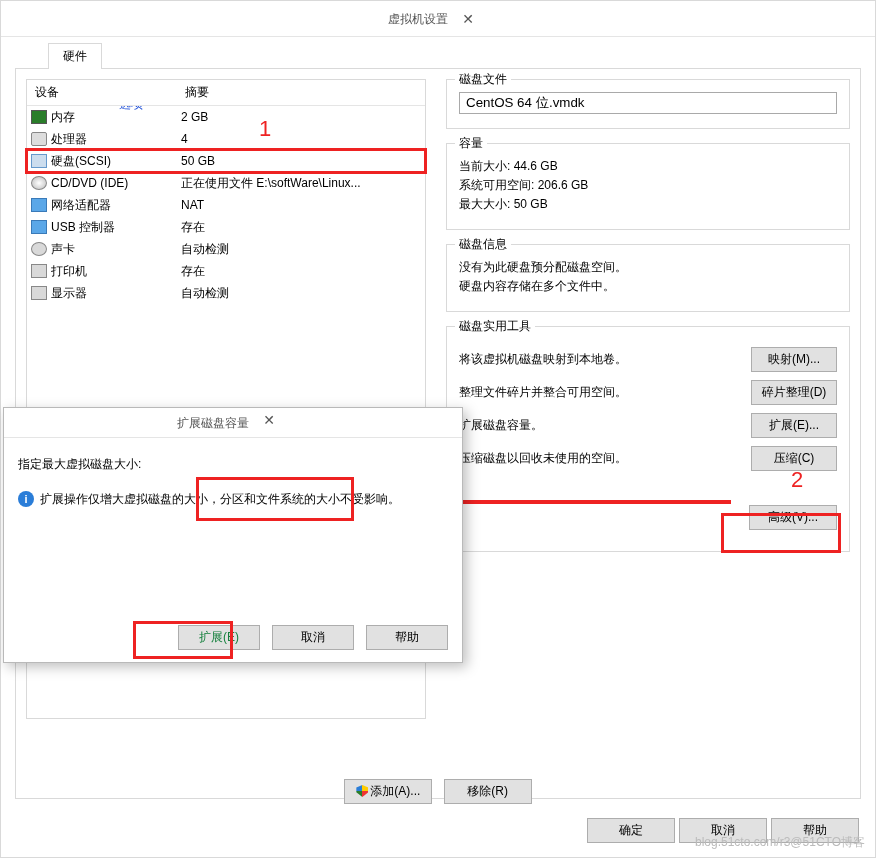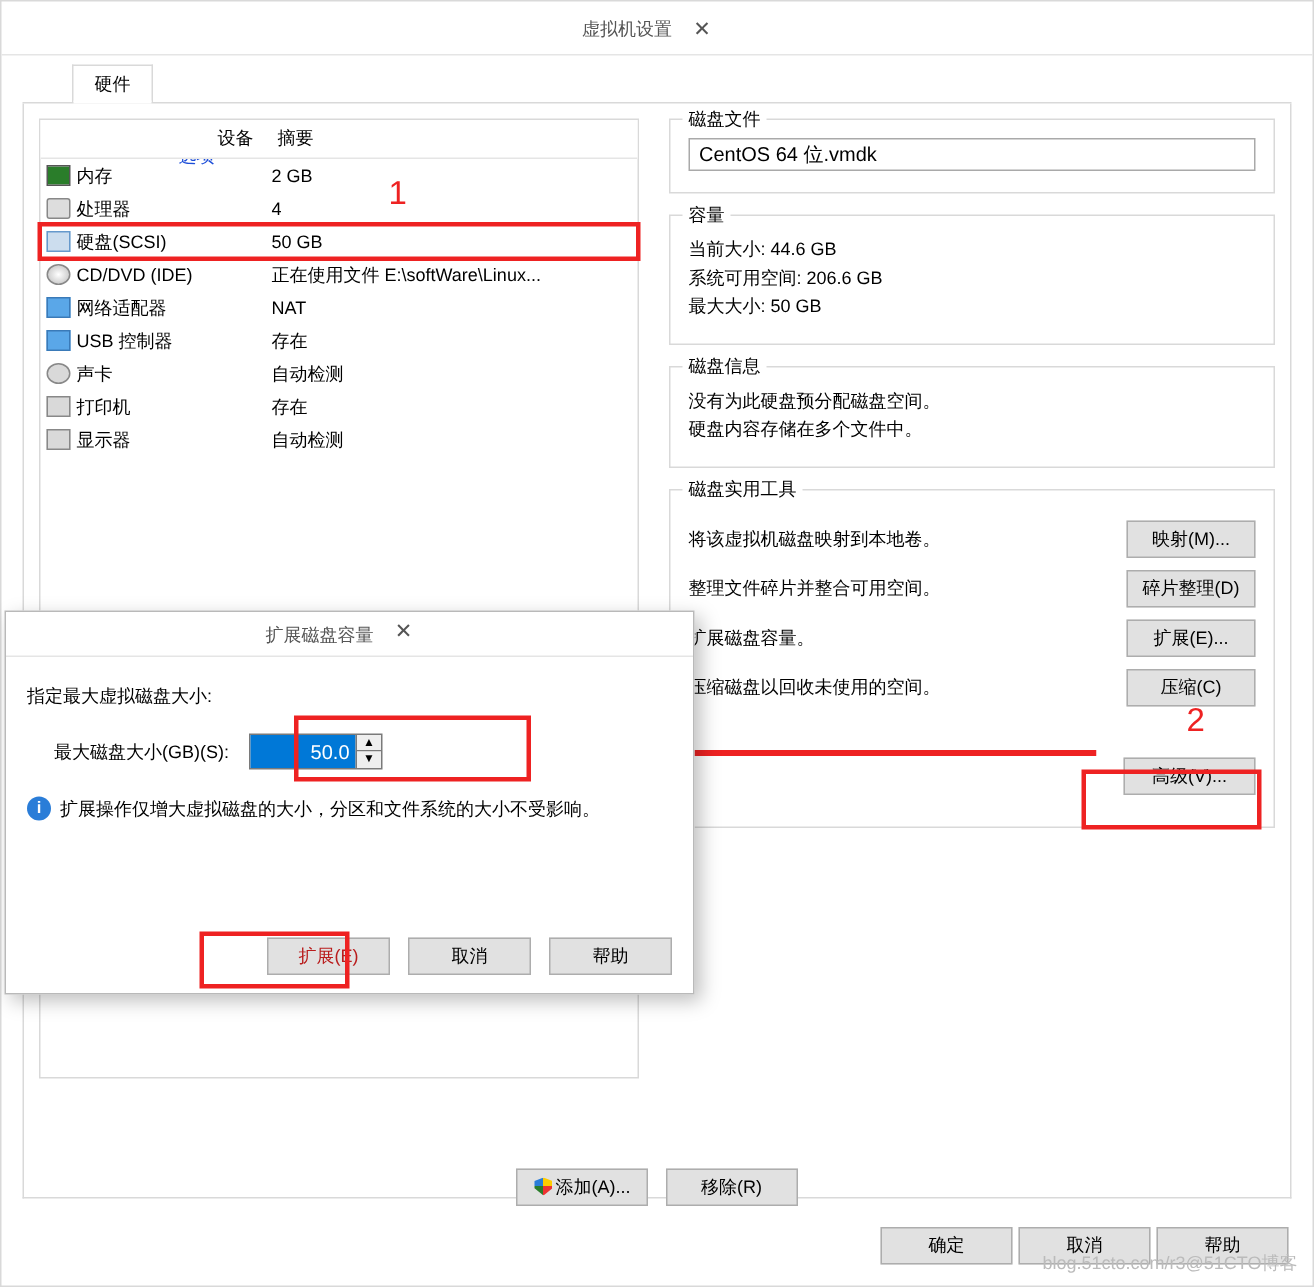--- a/index.html
+++ b/index.html
@@ -38,21 +38,21 @@
 .columns { display: flex; gap: 20px; height: 100%; }
 .left-col { width: 400px; }
 .right-col { flex: 1; }
 .device-table {
   border: 1px solid #d9d9d9; width: 100%; height: 640px; position: relative;
 }
 .device-header {
   display: flex; border-bottom: 1px solid #e5e5e5; background: #fff;
 }
 .device-header div { padding: 4px 8px; }
-.hcol-device { width: 150px; text-align: right; }
+.hcol-device { width: 150px; }
 .hcol-summary { flex: 1; }
 .device-rows { }
 .device-row { display: flex; align-items: center; height: 22px; padding: 0 4px; }
 .device-row .cell-device { width: 150px; display: flex; align-items: center; gap: 4px; }
 .device-row .cell-summary { flex: 1; white-space: nowrap; overflow: hidden; text-overflow: ellipsis; }
 .device-row.highlight { outline: 3px solid #e22; outline-offset: -1px; }
 .dev-icon { width: 16px; height: 14px; display:inline-block; }
 .ico-memory { background: linear-gradient(#2a7d2a,#2a7d2a); border:1px solid #555; }
 .ico-cpu { background:#ddd; border:1px solid #888; border-radius:2px; }
 .ico-disk { background:#cde; border:1px solid #69c; }
@@ -112,21 +112,21 @@
 .spinner-btns { display:flex; flex-direction:column; border-left:1px solid #7a7a7a; }
 .spinner-btns div { width:16px; height:11px; font-size:8px; text-align:center; line-height:10px; border-bottom:1px solid #7a7a7a; background:#efefef; cursor:pointer;}
 .spinner-btns div:last-child{border-bottom:none;}
 .info-icon {
   display:inline-block;width:16px;height:16px;border-radius:50%;
   background:#2a7dd8;color:#fff;font-weight:bold;text-align:center;line-height:16px;font-size:11px;
   vertical-align:top; margin-right:6px;
 }
 .dialog2-buttons { position:absolute; bottom:12px; right:14px; display:flex; gap:12px; }
 .dialog2-buttons .std-btn { width:82px; }
-.std-btn.disabled { color:#b91c1c; }
+.std-btn.disabled { color:#15803d; }
 .watermark{position:absolute;right:10px;bottom:6px;color:#bbb;font-size:12px;pointer-events:none;}
 </style>
 </head>
 <body>
 
 <div class="window-frame">
   <div class="titlebar">
     <span>虚拟机设置</span>
     <span class="close">✕</span>
   </div>
@@ -285,31 +285,20 @@
     <polygon class="arrow-head" points="0,15 26,5 26,25"></polygon>
   </svg>
 
   <div class="dialog2">
     <div class="titlebar">
       <span>扩展磁盘容量</span>
       <span class="close">✕</span>
     </div>
     <div class="content">
       <div class="label-row">指定最大虚拟磁盘大小:</div>
-      <div class="label-row" style="margin-left:18px; margin-top:16px;">
-        <span>最大磁盘大小(GB)(S):</span>
-        &nbsp;&nbsp;
-        <span class="spinner-wrap">
-          <input class="spinner-input spinner-sel" value="50.0" style="">
-          <span class="spinner-btns">
-            <div>▲</div>
-            <div>▼</div>
-          </span>
-        </span>
-      </div>
       <div class="label-row" style="margin-top:18px; display:flex;">
         <span class="info-icon">i</span>
         <span style="flex:1">扩展操作仅增大虚拟磁盘的大小，分区和文件系统的大小不受影响。</span>
       </div>
     </div>
     <div class="dialog2-buttons">
       <div class="std-btn disabled">扩展(E)</div>
       <div class="std-btn">取消</div>
       <div class="std-btn">帮助</div>
     </div>

